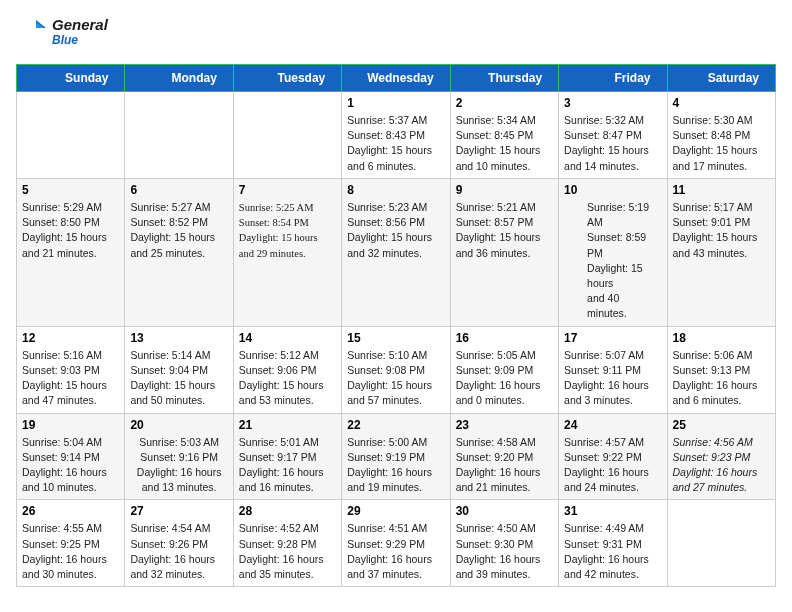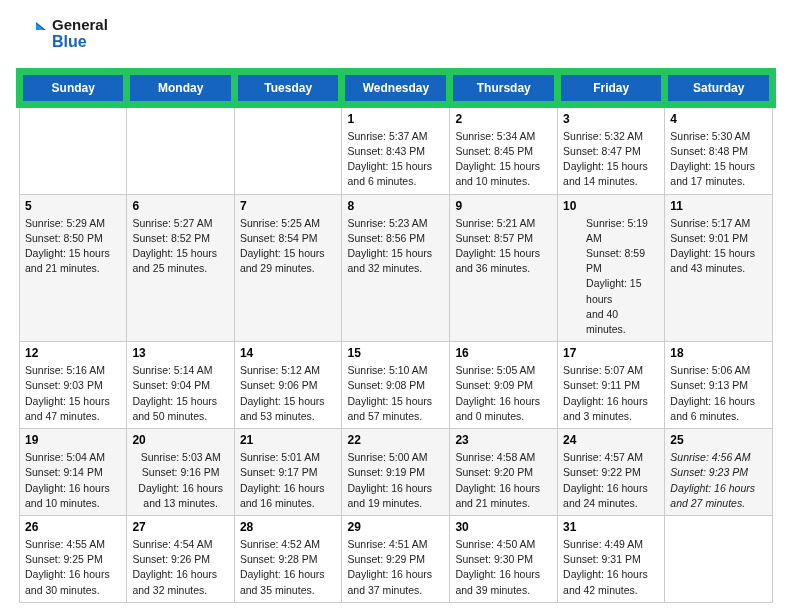--- a/index.html
+++ b/index.html
@@ -13,20 +13,21 @@
     .header {
       display: flex;
       justify-content: space-between;
       align-items: flex-start;
       margin-bottom: 16px;
     }
     .logo {
       display: flex;
       align-items: center;
       gap: 4px;
+      font-style: italic;
     }
     .title-block {
       text-align: right;
     }
     .month-title {
       font-size: 36px;
       font-weight: bold;
       color: #1a1a1a;
     }
     .location {
@@ -35,24 +36,24 @@
     }
     .calendar {
       width: 100%;
       border-collapse: collapse;
       font-size: 11px;
     }
     .calendar th {
       background: #1565c0;
       color: #fff;
       padding: 6px 16px;
-      text-align: center;
+      text-align: right;
       font-size: 12px;
       font-weight: bold;
-      border: 7px solid #22c55e;
+      border: 1px solid #22c55e;
     }
     .calendar td {
       border: 1px solid #ccc;
       vertical-align: top;
       padding: 4px 5px;
       width: 108px;
       min-height: 80px;
       background: #fff;
     }
     .calendar tr:nth-child(even) td {
@@ -77,21 +78,21 @@
 <body>
 
 <div class="header">
   <div class="logo">
   <svg width="32" height="32" viewBox="0 0 32 32">
     <polygon points="20,4 30,12 20,12" fill="#1565c0"></polygon>
     <polygon points="20,6 28,12 20,12" fill="#2196f3"></polygon>
   </svg>
   <div>
     <div style="font-size:15px;font-weight:bold;color:#1a1a1a;line-height:1.15;">General</div>
-    <div style="font-size:16px;font-weight:bold;color:#1565c0;line-height:1.15;">Blue</div>
+    <div style="font-size:12px;font-weight:bold;color:#1565c0;line-height:1.15;">Blue</div>
   </div>
 </div>
   <div class="title-block">
     <div class="month-title"></div>
     <div class="location"></div>
   </div>
 </div>
 
 <table class="calendar">
   <thead>
@@ -149,21 +150,21 @@
         </td>
         <td>
           <span class="day-num">6</span>
           <div class="day-info" style="white-space: pre-line;">Sunrise: 5:27 AM
 Sunset: 8:52 PM
 Daylight: 15 hours
 and 25 minutes.</div>
         </td>
         <td>
           <span class="day-num">7</span>
-          <div class="day-info" style="white-space: pre-line;">Sunrise: 5:25 AM
+          <div class="day-info" style="white-space: pre-line; font-family: Liberation Serif, serif;">Sunrise: 5:25 AM
 Sunset: 8:54 PM
 Daylight: 15 hours
 and 29 minutes.</div>
         </td>
         <td>
           <span class="day-num">8</span>
           <div class="day-info" style="white-space: pre-line;">Sunrise: 5:23 AM
 Sunset: 8:56 PM
 Daylight: 15 hours
 and 32 minutes.</div>

